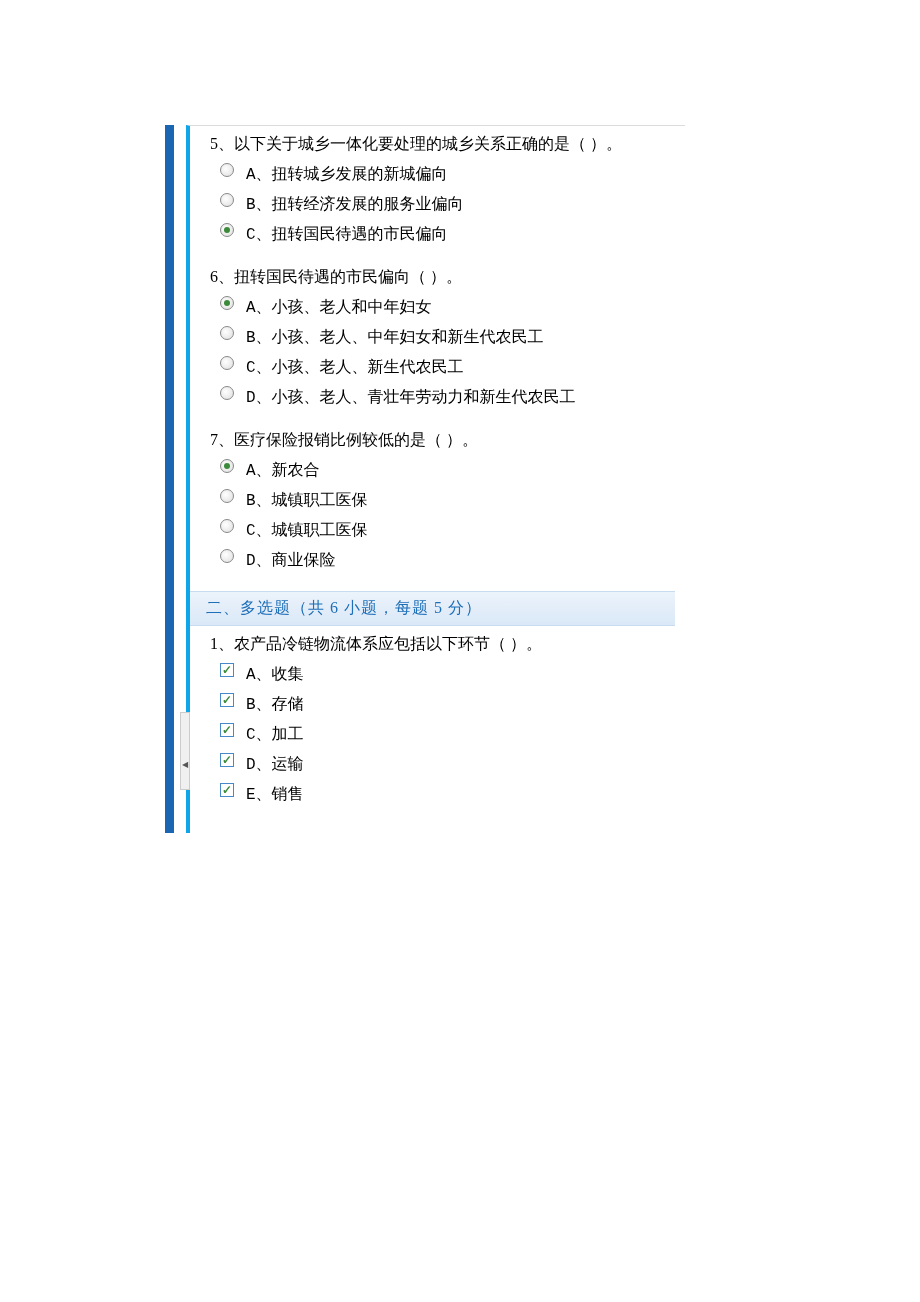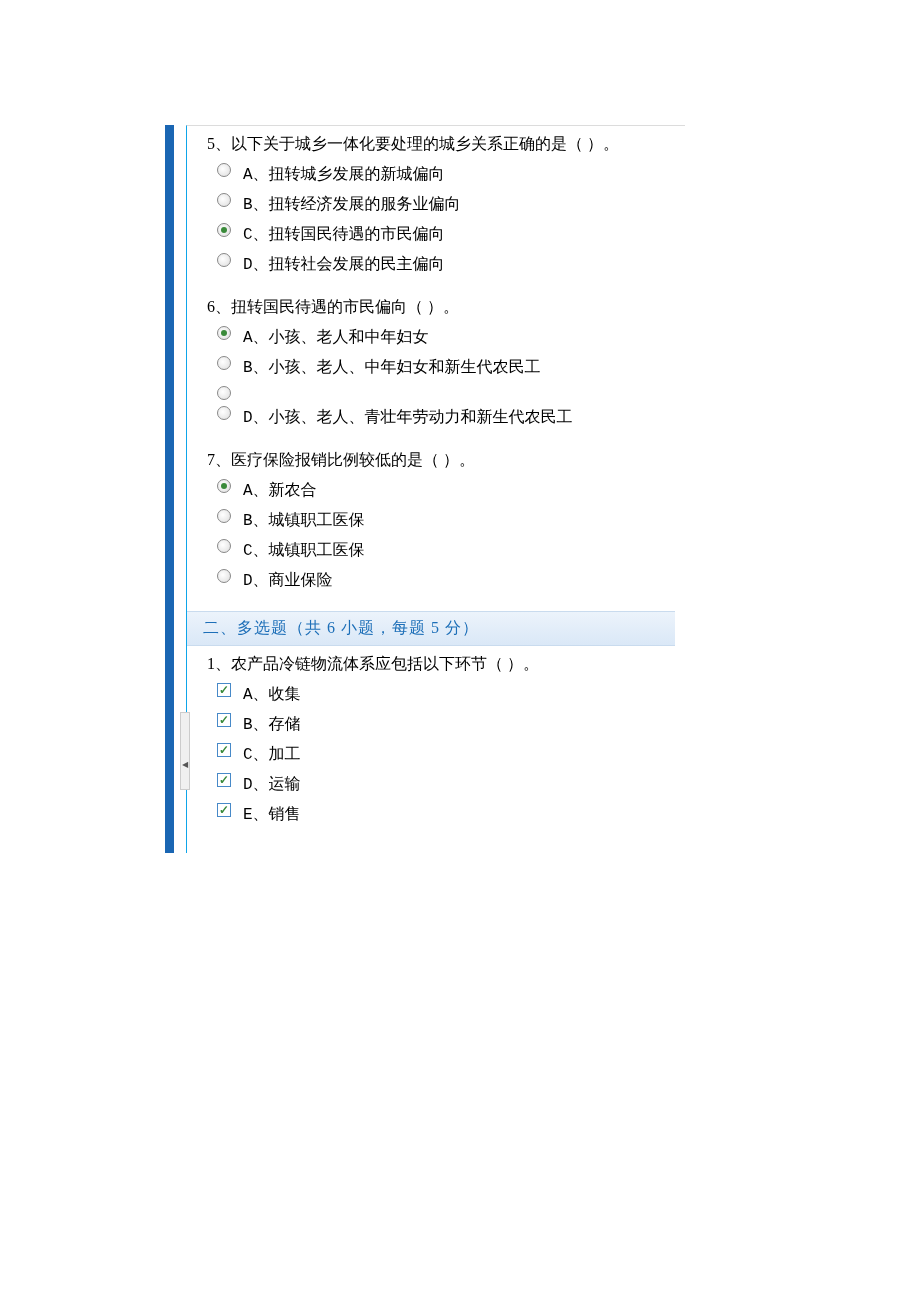--- a/index.html
+++ b/index.html
@@ -37,21 +37,21 @@
       color: #555;
       user-select: none;
     }
     .outer-frame {
       margin-left: 165px;
       margin-right: 235px;
       border-left: 9px solid #1a66b3;
       background: #fff;
     }
     .pad-left-divider {
-      border-left: 1px solid #0ea5e9;
+      border-left: 4px solid #0ea5e9;
       margin-left: 12px;
       padding-left: 20px;
       padding-right: 10px;
     }
     .question-block {
       margin-top: 6px;
       margin-bottom: 18px;
     }
     .question-text {
       margin-bottom: 7px;
@@ -138,40 +138,37 @@
           <span class="option-label"><span>A、</span><span>扭转城乡发展的新城偏向</span></span>
         </div>
         <div class="option-row">
           <span class="radio-outer"></span>
           <span class="option-label"><span>B、</span><span>扭转经济发展的服务业偏向</span></span>
         </div>
         <div class="option-row">
           <span class="radio-outer selected"></span>
           <span class="option-label"><span>C、</span><span>扭转国民待遇的市民偏向</span></span>
         </div>
-        <div class="option-row">
-          <span class="radio-outer"></span>
-          <span class="option-label"><span>D、</span><span>扭转社会发展的民主偏向</span></span>
-        </div>
       </div>
 
       <div class="question-block">
         <div class="question-text">
           <span>6、</span><span>扭转国民待遇的市民偏向（    ）。</span>
         </div>
         <div class="option-row">
           <span class="radio-outer selected"></span>
           <span class="option-label"><span>A、</span><span>小孩、老人和中年妇女</span></span>
         </div>
         <div class="option-row">
           <span class="radio-outer"></span>
           <span class="option-label"><span>B、</span><span>小孩、老人、中年妇女和新生代农民工</span></span>
         </div>
         <div class="option-row">
           <span class="radio-outer"></span>
+          <span class="option-label"><span>C、</span><span>小孩、老人、新生代农民工</span></span>
         </div>
         <div class="option-row">
           <span class="radio-outer"></span>
           <span class="option-label"><span>D、</span><span>小孩、老人、青壮年劳动力和新生代农民工</span></span>
         </div>
       </div>
 
       <div class="question-block">
         <div class="question-text">
           <span>7、</span><span>医疗保险报销比例较低的是（    ）。</span>

